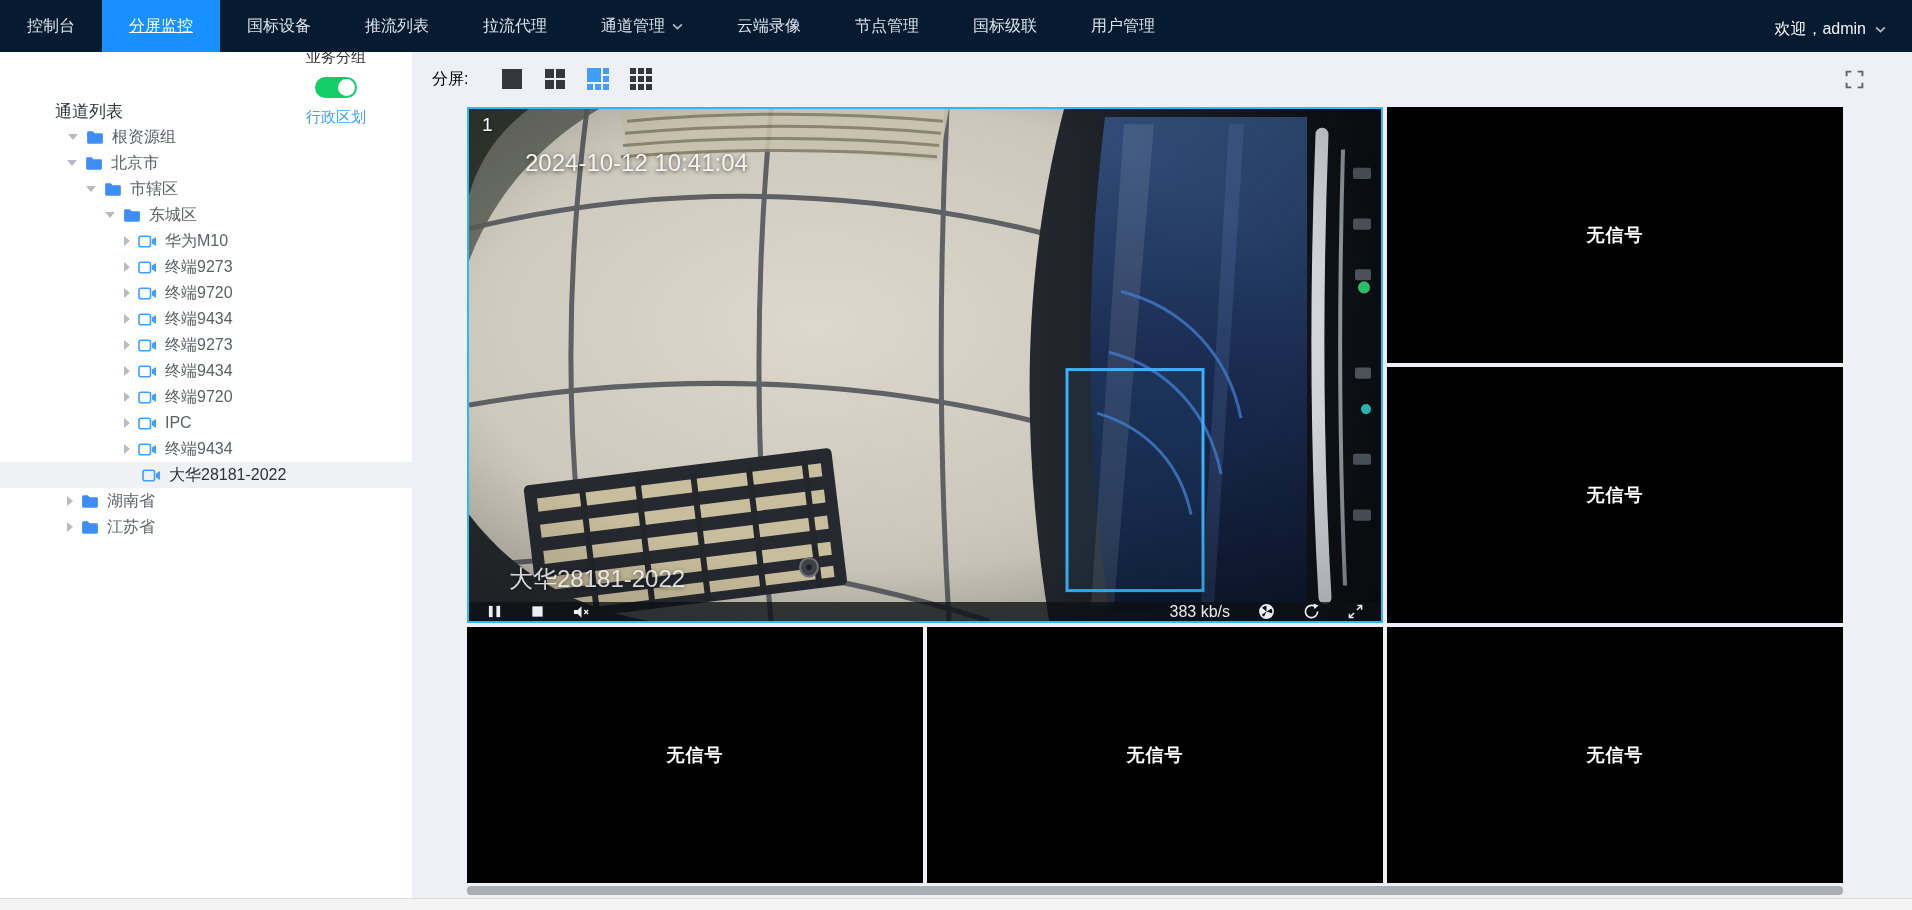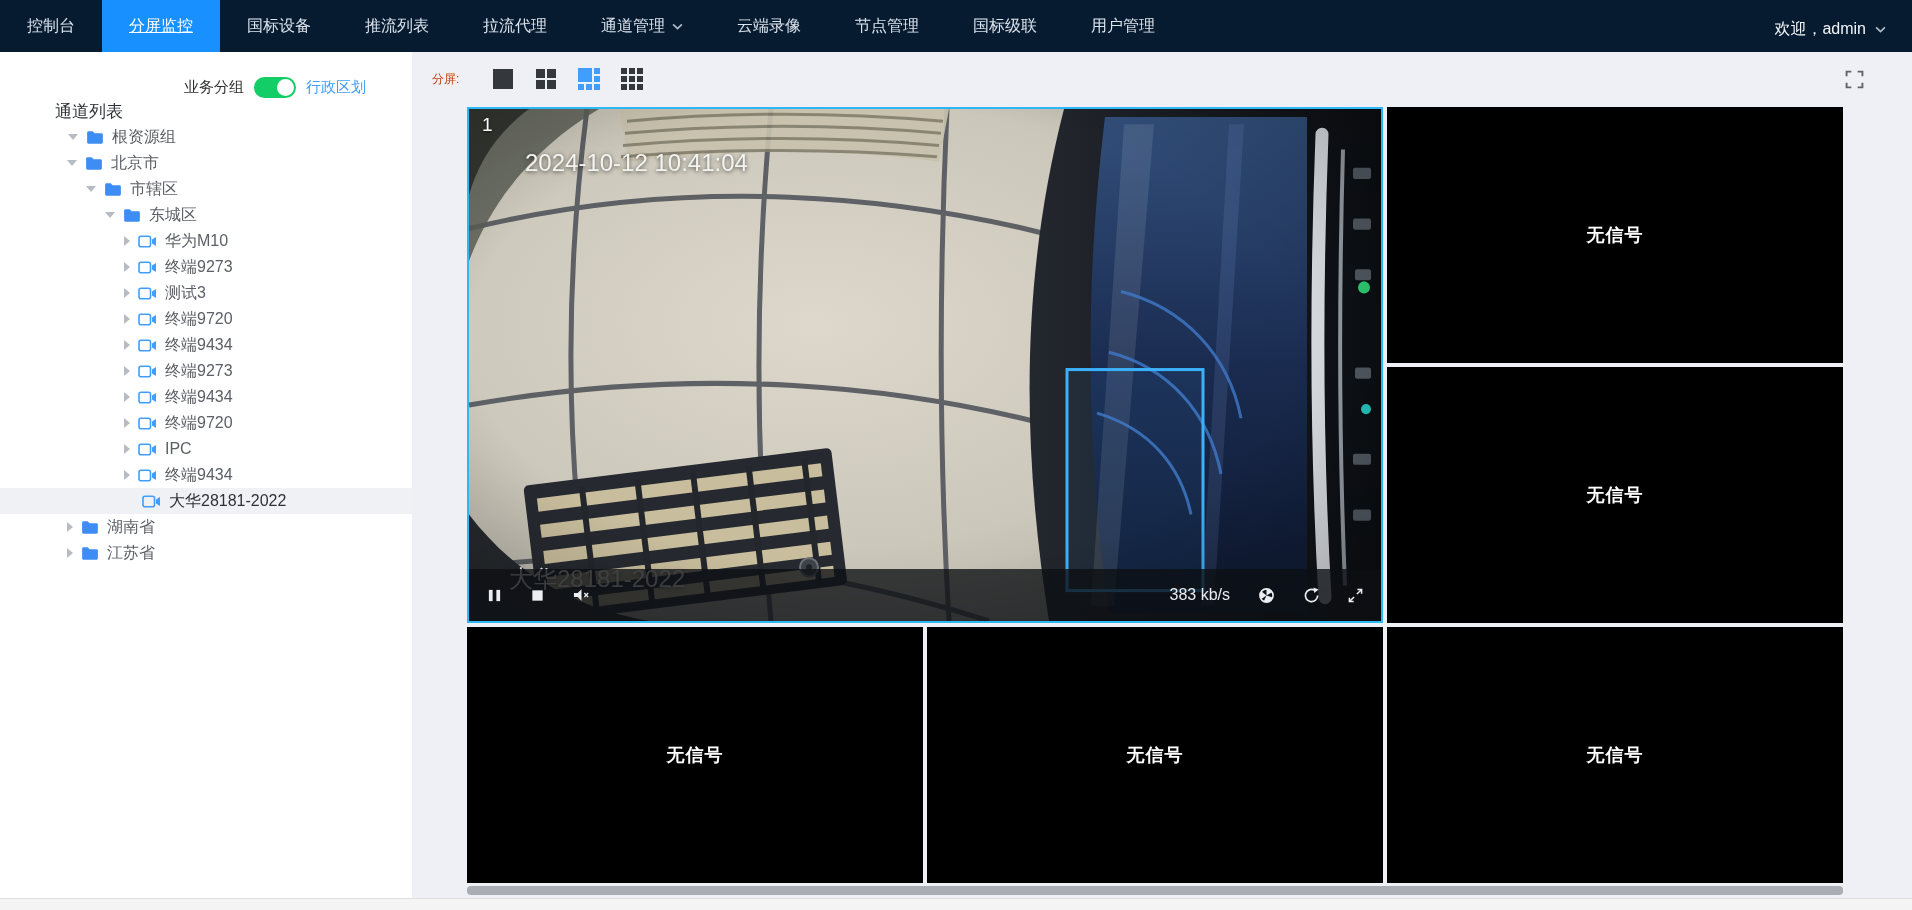--- a/index.html
+++ b/index.html
@@ -12,51 +12,51 @@
   .navbar { height:52px; background:#061a30; display:flex; align-items:stretch; position:relative; }
   .nav-items { display:flex; align-items:stretch; }
   .nav-item { display:flex; align-items:center; gap:7px; padding:0 27px; font-size:16px; color:#dbe3ec; cursor:pointer; white-space:nowrap; }
   .nav-item.active { background:#1890ff; color:#fff;text-decoration:underline; }
   .nav-user { position:absolute; right:26px; top:3px; height:100%; display:flex; align-items:center; gap:9px; font-size:16px; color:#f2f5f9; cursor:pointer; }
   
   .layout { display:flex; height:846px; }
   .sidebar { width:412px; flex:none; background:#fff; display:flex; flex-direction:column; }
   .sidebar-header { height:64px; flex:none; display:flex; align-items:center; padding:6px 46px 0 55px; }
   .sidebar-title { font-size:17px; color:#2e3238;margin-top:48px; }
-  .group { margin-left:auto; display:flex; align-items:center; gap:10px; }
+  .group { margin-left:auto; display:flex; align-items:center; gap:10px;flex-direction:column; }
   .group-label { font-size:15px; color:#303133; }
   .switch { width:42px; height:21px; border-radius:11px; background:#13ce66; position:relative; flex:none; cursor:pointer; }
   .switch .knob { position:absolute; right:2px; top:2px; width:17px; height:17px; border-radius:50%; background:#fff; }
   .region { font-size:15px; color:#409eff; }
   
   .tree { padding-top:8px; }
   .tree-row { height:26px; display:flex; align-items:center; gap:8px; font-size:16px; color:#5c6066; cursor:pointer; }
   .tree-row.selected { background:#f0f1f4; color:#2e3238; }
   .caret { width:10px; flex:none; }
   .caret-down { width:0; height:0; border-left:5px solid transparent; border-right:5px solid transparent; border-top:6px solid #b7bcc4; }
   .caret-right { width:0; height:0; border-top:5px solid transparent; border-bottom:5px solid transparent; border-left:6px solid #b7bcc4; }
   .t-icon { display:flex; align-items:center; flex:none; }
   
   .content { flex:1; background:#eef0f5; overflow:hidden; }
   .toolbar { height:46px; display:flex; align-items:center; padding:8px 48px 0 20px; }
-  .split-label { font-size:12px; color:#c2410c; margin-right:32px; }
+  .split-label { font-size:16px; color:#000000; margin-right:32px; }
   .splits { display:flex; align-items:center; gap:19px; }
   .split-btn { width:24px; height:24px; cursor:pointer; display:flex; }
   .fs-btn { margin-left:auto; cursor:pointer; display:flex; }
   
   .video-grid { margin:9px 0 0 55px; width:1376px; height:776px; display:grid;
     grid-template-columns:repeat(3,1fr); grid-template-rows:repeat(3,1fr); gap:4px; }
   .player { grid-area:1/1/3/3; position:relative; background:#000; border:2px solid #2db7f5; overflow:hidden; }
   .player .scene { position:absolute; inset:0; width:100%; height:100%; display:block; }
   .pane { background:#000; display:flex; align-items:center; justify-content:center; }
   .pane span { color:#fff; font-size:18px; font-weight:700; letter-spacing:1px; }
   .osd-index { position:absolute; left:13px; top:5px; z-index:2; color:#fff; font-size:19px; text-shadow:0 1px 3px rgba(0,0,0,.7); }
   .osd-time  { position:absolute; left:56px; top:40px; z-index:2; color:#f3f3f0; font-size:24px; text-shadow:0 1px 4px rgba(0,0,0,.65); }
   .osd-name  { position:absolute; left:40px; top:454px; z-index:1; color:rgba(255,255,255,.82); font-size:24px; text-shadow:0 1px 4px rgba(0,0,0,.55); }
-  .ctrlbar { position:absolute; left:0; right:0; bottom:0; height:52px; z-index:3;
+  .ctrlbar { position:absolute; left:0; right:0; bottom:0; height:19px; z-index:3;
     background:rgba(13,15,19,.78); display:flex; align-items:center; padding:7px 18px; gap:28px; }
   .cbtn { display:flex; align-items:center; cursor:pointer; }
   .ctrl-right { margin-left:auto; display:flex; align-items:center; gap:28px; }
   .bitrate { color:#e9ebef; font-size:16px; }
   
   .grid-scrollbar { margin:3px 0 0 55px; width:1376px; height:9px; border-radius:4px; background:#a9adb4; cursor:pointer; }
   .page-scrollbar { height:12px; background:#f4f4f4; border-top:1px solid #dedede; }
 </style>
 </head>
 <body>
@@ -166,30 +166,20 @@
         </div>
         <div class="tree-row" style="padding-left: 124px;">
           <span class="caret caret-right"></span>
           <span class="t-icon">
             <svg viewBox="0 0 19 13" width="19" height="13">
               <rect x="1" y="1.2" width="11.5" height="10.6" rx="2" fill="none" stroke="#409eff" stroke-width="1.6"></rect>
               <polygon points="14,4.6 18,2 18,11 14,8.4" fill="#409eff"></polygon>
             </svg>
           </span>
           <span>终端9273</span>
-        </div>
-        <div class="tree-row" style="padding-left: 124px;">
-          <span class="caret caret-right"></span>
-          <span class="t-icon">
-            <svg viewBox="0 0 19 13" width="19" height="13">
-              <rect x="1" y="1.2" width="11.5" height="10.6" rx="2" fill="none" stroke="#409eff" stroke-width="1.6"></rect>
-              <polygon points="14,4.6 18,2 18,11 14,8.4" fill="#409eff"></polygon>
-            </svg>
-          </span>
-          <span>测试3</span>
         </div>
         <div class="tree-row" style="padding-left: 124px;">
           <span class="caret caret-right"></span>
           <span class="t-icon">
             <svg viewBox="0 0 19 13" width="19" height="13">
               <rect x="1" y="1.2" width="11.5" height="10.6" rx="2" fill="none" stroke="#409eff" stroke-width="1.6"></rect>
               <polygon points="14,4.6 18,2 18,11 14,8.4" fill="#409eff"></polygon>
             </svg>
           </span>
           <span>终端9720</span>

